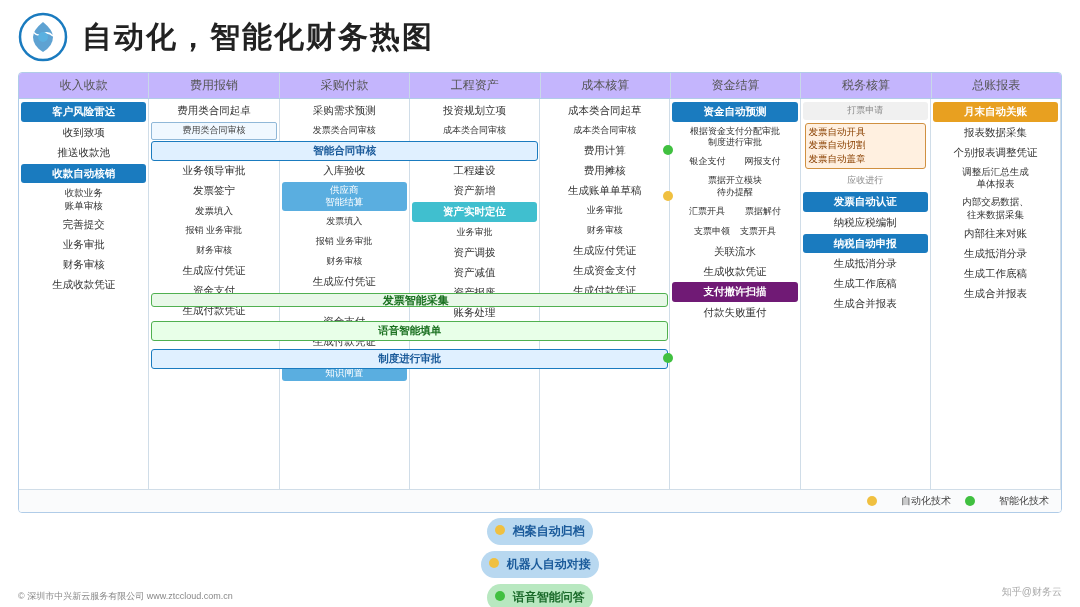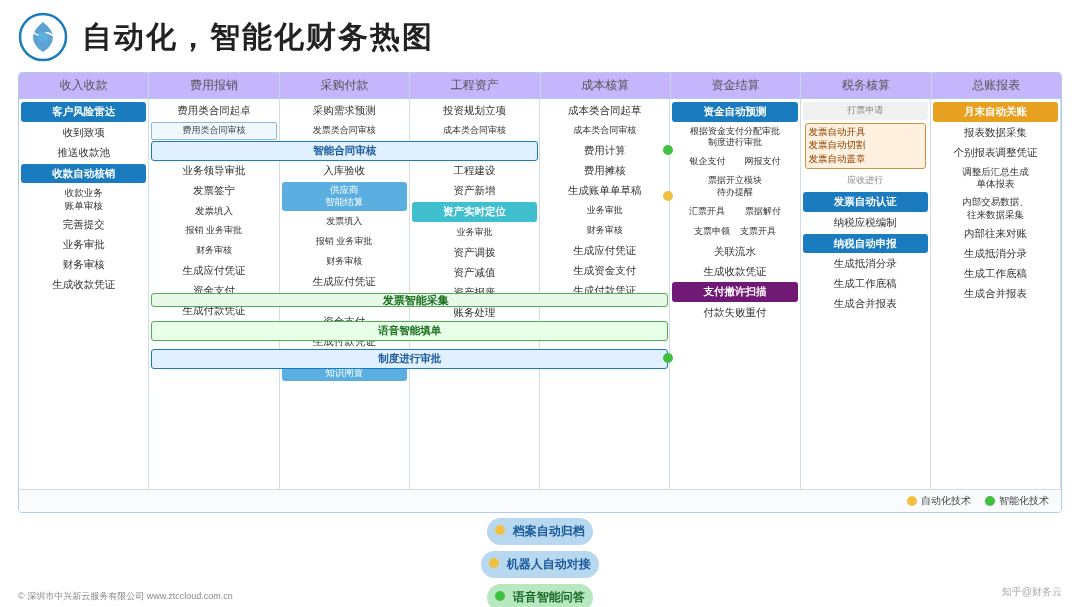--- a/index.html
+++ b/index.html
@@ -172,21 +172,21 @@
     .dot-green {
       display: inline-block;
       width: 10px; height: 10px;
       background: #40c040;
       border-radius: 50%;
       margin-right: 4px;
     }
     .legend-item {
       display: flex;
       align-items: center;
-      gap: 0;
+      gap: 20px;
     }
 
     
     .footer {
       position: absolute;
       bottom: 4px;
       left: 18px;
       font-size: 9px;
       color: #888;
     }

